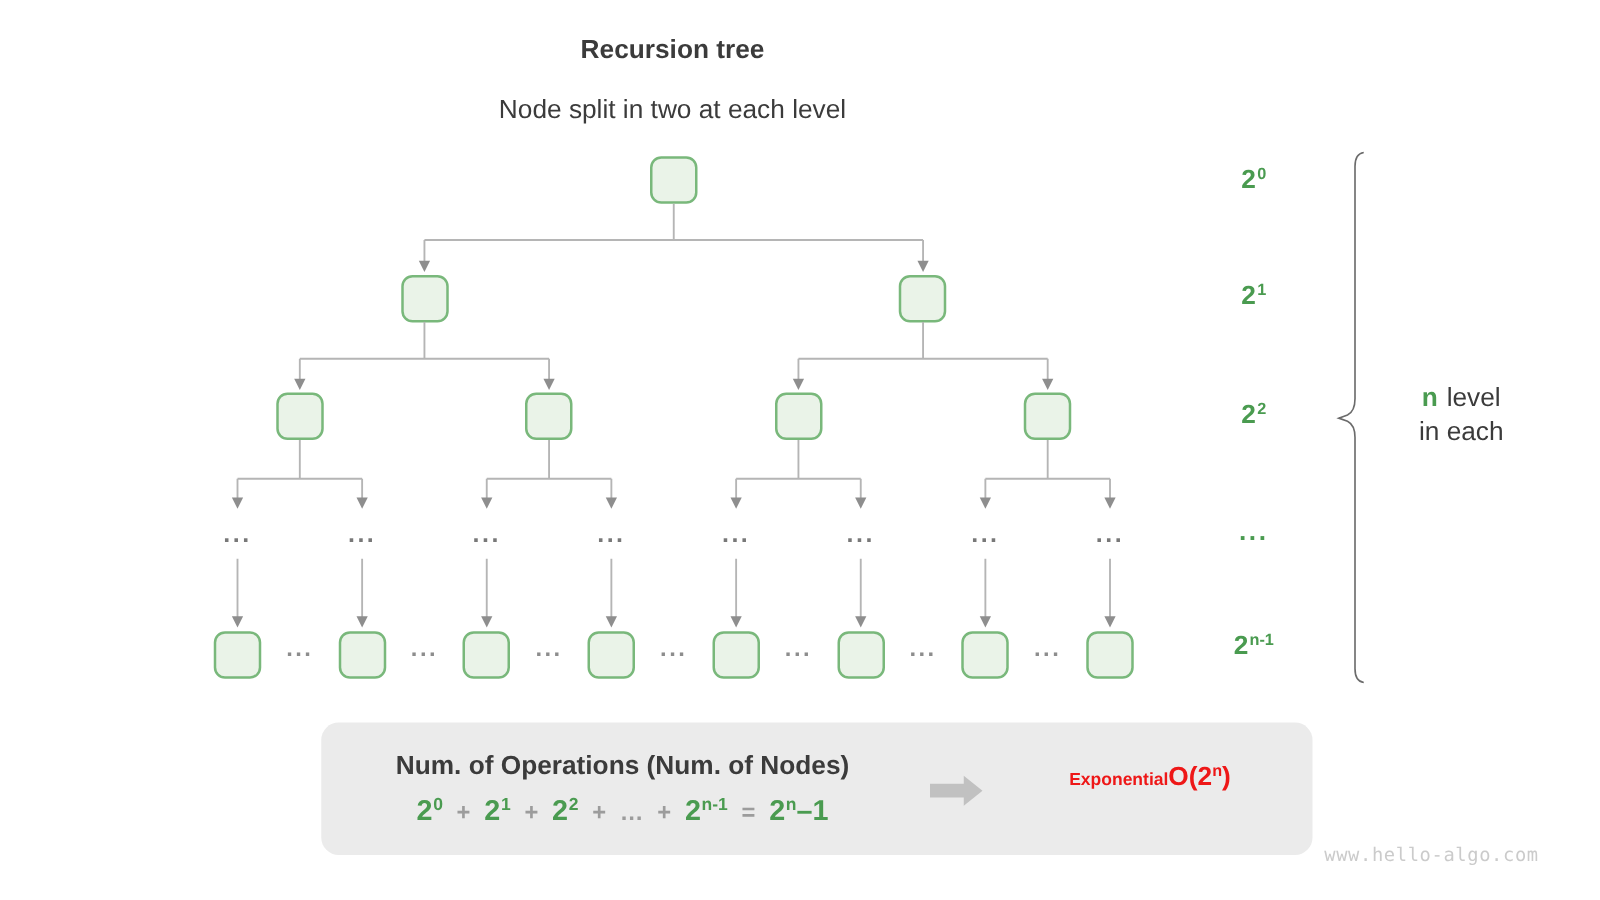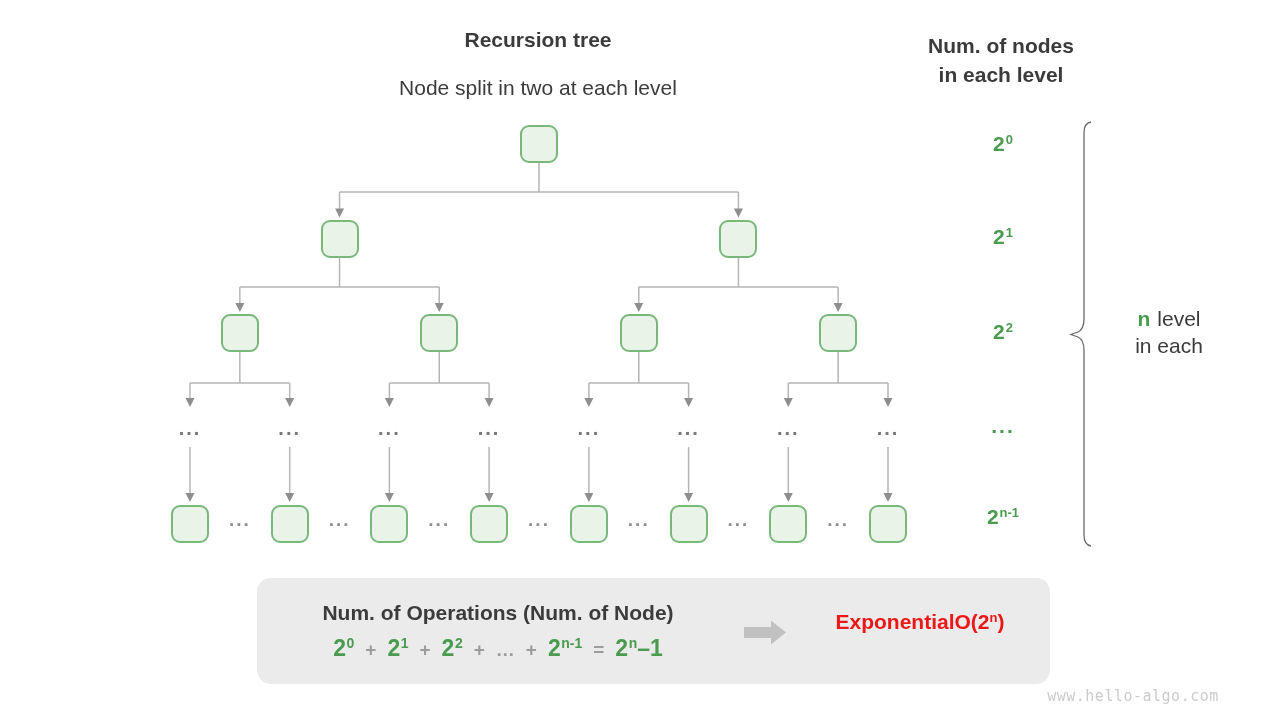--- a/index.html
+++ b/index.html
@@ -61,42 +61,38 @@
   }
   .box-left  { position:absolute; left:292px; top:601px; width:412px; text-align:center; z-index:3; }
   .box-right { position:absolute; left:808px; top:601px; width:224px; text-align:center; z-index:3; }
   .box-title { font-size:21px; font-weight:bold; color:var(--dark); }
   .frow { display:flex; justify-content:center; align-items:baseline; gap:11px; margin-top:10px; }
   .tok { white-space:nowrap; }
   .tok.green { color:var(--green); font-weight:bold; font-size:23px; }
   .tok.gray  { color:var(--gray-symbol); font-weight:bold; font-size:19px; }
   .tok .sup  { font-size:14px; position:relative; top:-8px; margin-left:0.5px; }
   .cx-line { margin-top:9px; white-space:nowrap; }
-  .cx-word { color:var(--red); font-weight:bold; font-size:21px; }
+  .cx-word { color:var(--red); font-weight:bold; font-size:14px; }
   .cx-note { color:var(--red); font-weight:bold; font-size:21px;
              font-family:Liberation Sans, sans-serif; }
   .cx-note .sup { font-size:13px; position:relative; top:-7px; }
 
   .watermark {
-    position:absolute; left:1035px; top:675px; width:196px; text-align:center;
+    position:absolute; left:1035px; top:675px; width:196px; text-align:right;
     font-family:"DejaVu Sans Mono","Liberation Mono",monospace;
-    font-size:15px; color:var(--watermark); letter-spacing:0.5px; z-index:4;margin-top:12px;
+    font-size:15px; color:var(--watermark); letter-spacing:0.5px; z-index:4;
   }
 </style>
 </head>
 <body>
 
 <div class="stage">
 
   <div class="title">Recursion tree</div>
   <div class="subtitle">Node split in two at each level</div>
-  <div class="right-header">
-    <div>Num. of nodes</div>
-    <div>in each level</div>
-  </div>
 
   <div class="summary-box"></div>
 
   <div id="tree-nodes">
       <div class="node" style="left: 520px; top: 125px;"></div>
       <div class="node" style="left: 320.55px; top: 219.5px;"></div>
       <div class="node" style="left: 719.45px; top: 219.5px;"></div>
       <div class="node" style="left: 220.85px; top: 314px;"></div>
       <div class="node" style="left: 420.25px; top: 314px;"></div>
       <div class="node" style="left: 619.75px; top: 314px;"></div>
@@ -198,21 +194,21 @@
         <polygon points="888,502 883.5,493 892.5,493" fill="#8e8e8e"></polygon>
       </g>
   </svg>
 
   <div class="annot">
     <div><span class="annot-n">n</span><span>level</span></div>
     <div>in each</div>
   </div>
 
   <div class="box-left">
-    <div class="box-title">Num. of Operations (Num. of Node)</div>
+    <div class="box-title">Num. of Operations (Num. of Nodes)</div>
     <div class="frow" id="formula-row">
         <span class="tok green">2<span class="sup">0</span></span>
         <span class="tok gray">+</span>
         <span class="tok green">2<span class="sup">1</span></span>
         <span class="tok gray">+</span>
         <span class="tok green">2<span class="sup">2</span></span>
         <span class="tok gray">+</span>
         <span class="tok gray">…</span>
         <span class="tok gray">+</span>
         <span class="tok green">2<span class="sup">n-1</span></span>

